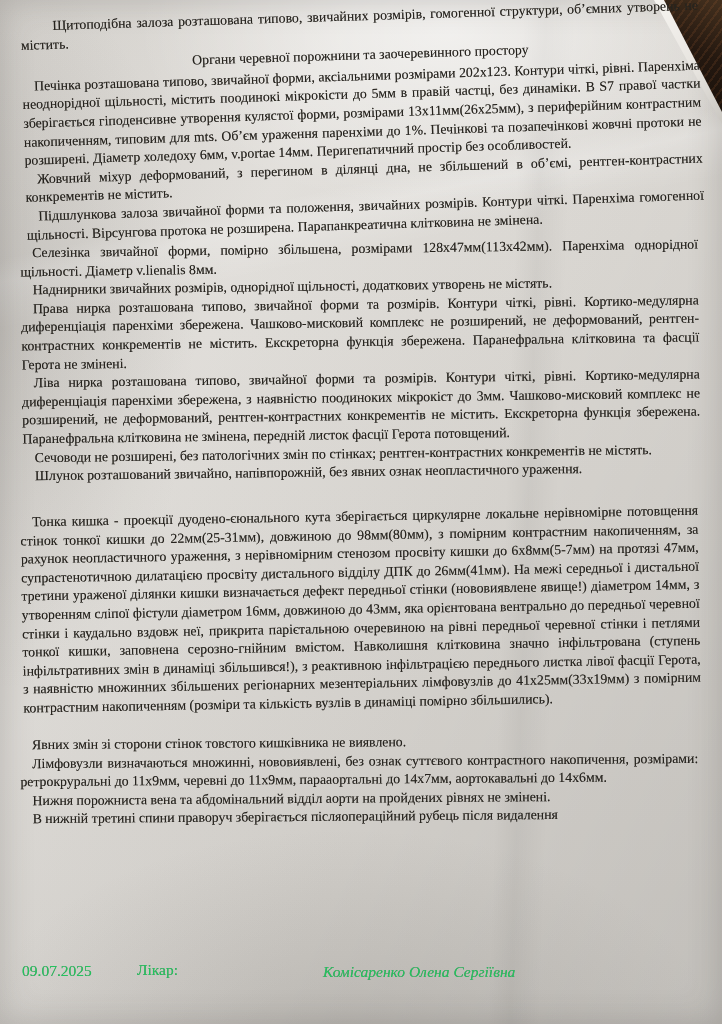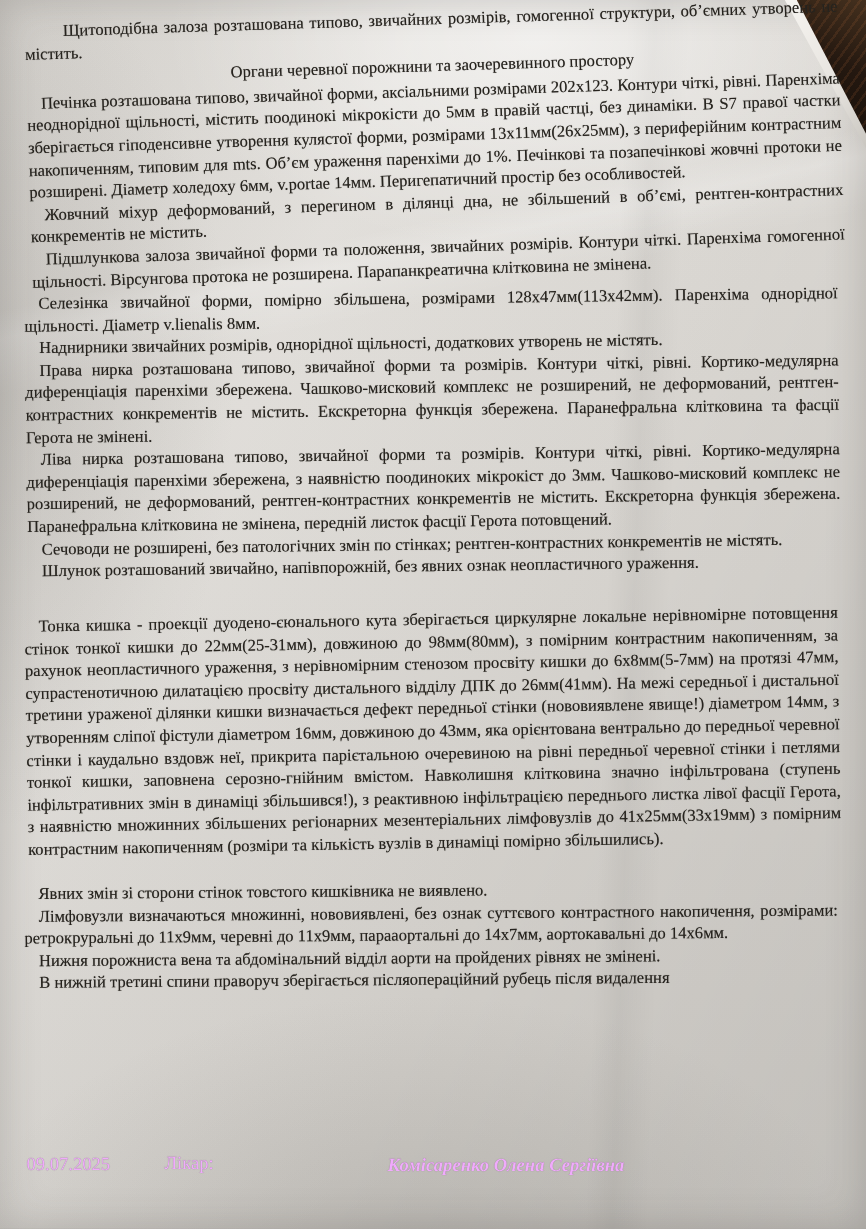--- a/index.html
+++ b/index.html
@@ -71,28 +71,28 @@
   .tilt-a { transform: rotate(-1.8deg); transform-origin: 30px 0; }
   .tilt-b { transform: rotate(-0.75deg); transform-origin: 30px 0; }
   .tilt-c { transform: rotate(-1deg); transform-origin: 30px 0; margin-top: 27px; }
   .tilt-d { transform: rotate(-0.45deg); transform-origin: 30px 0; margin-top: 19px; }
   .footer {
     position: absolute;
     top: 956px;
     left: 0;
     width: 722px;
     height: 40px;
-    color: #f0abfc;
+    color: #22c55e;
     font-size: 15.5px;
     text-shadow: 0 0 0.6px rgba(44,41,36,0.5);
     filter: blur(0.2px);
   }
   .footer .date { position: absolute; left: 22px; top: 6px; }
   .footer .doctor-label { position: absolute; left: 137px; top: 5px; font-weight: normal; }
-  .footer .doctor-name { position: absolute; left: 323px; top: 7px; font-weight: bold; font-style: italic; }
+  .footer .doctor-name { position: absolute; left: 323px; top: 7px; font-weight: normal; font-style: italic; }
 </style>
 </head>
 <body>
 
 <div class="paper"></div>
 <div class="corner-rim"></div>
 <div class="corner-dark"></div>
 
 <div class="content">
   <div class="tilt-a">

